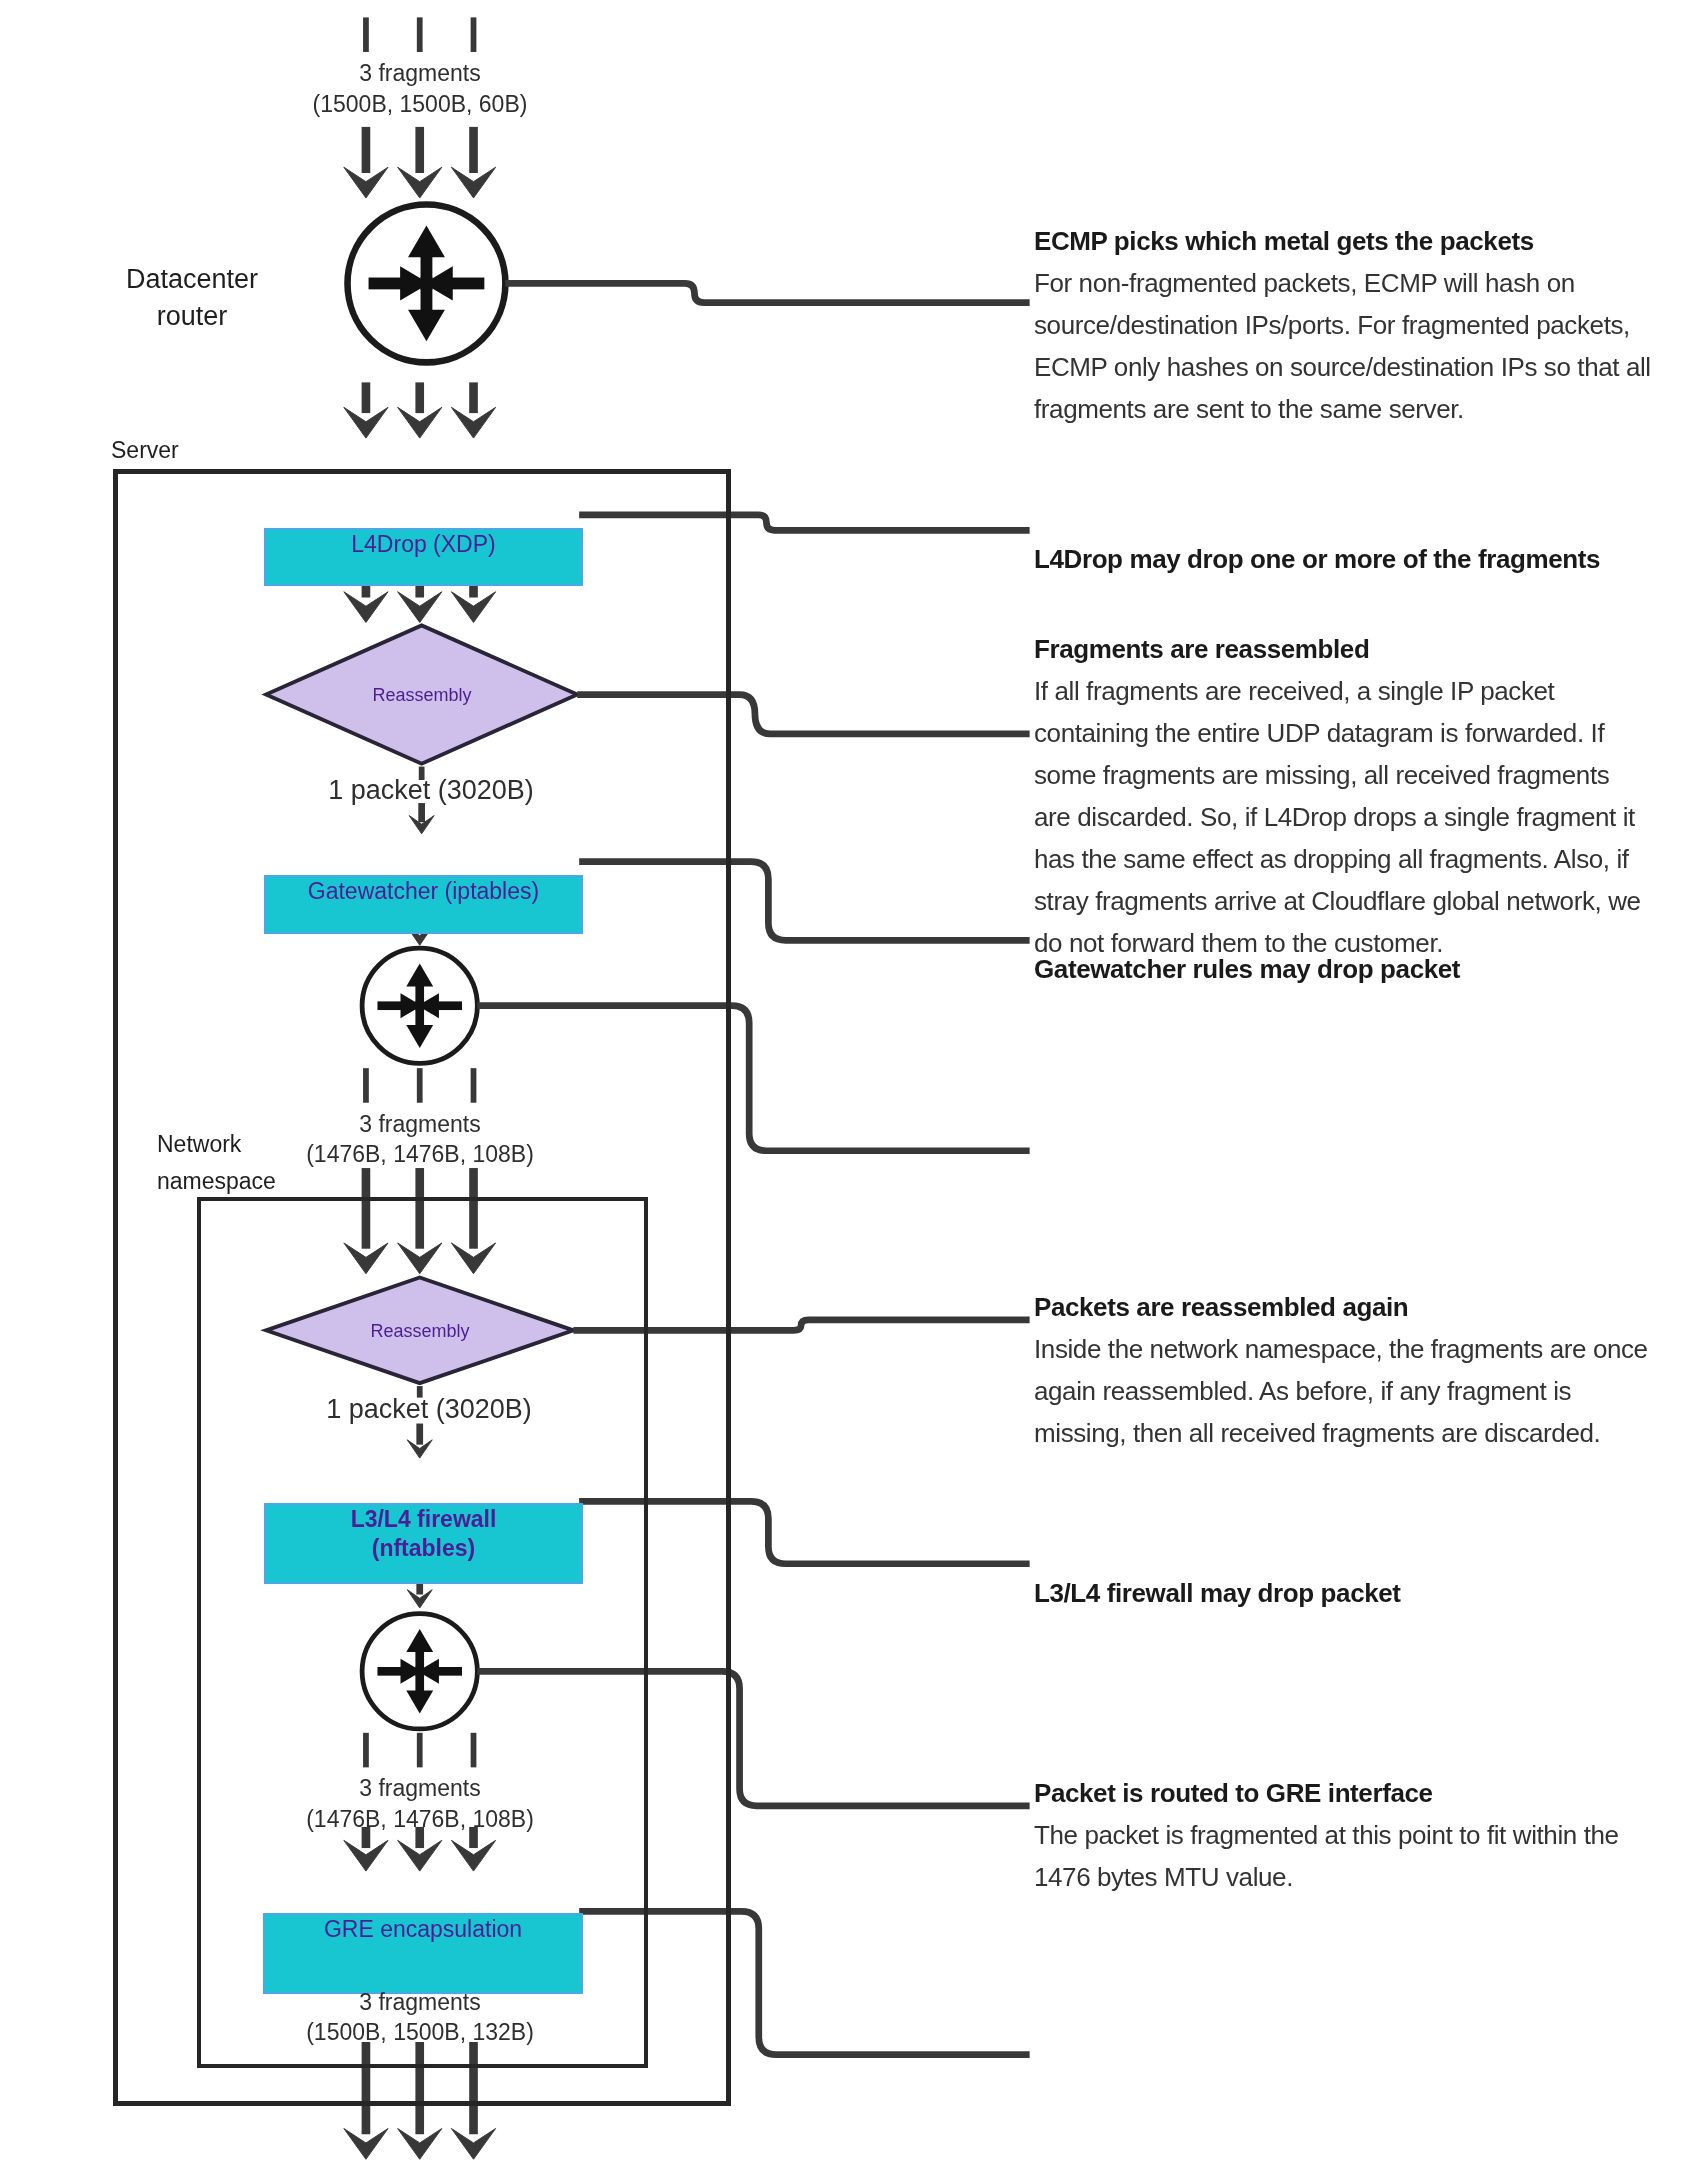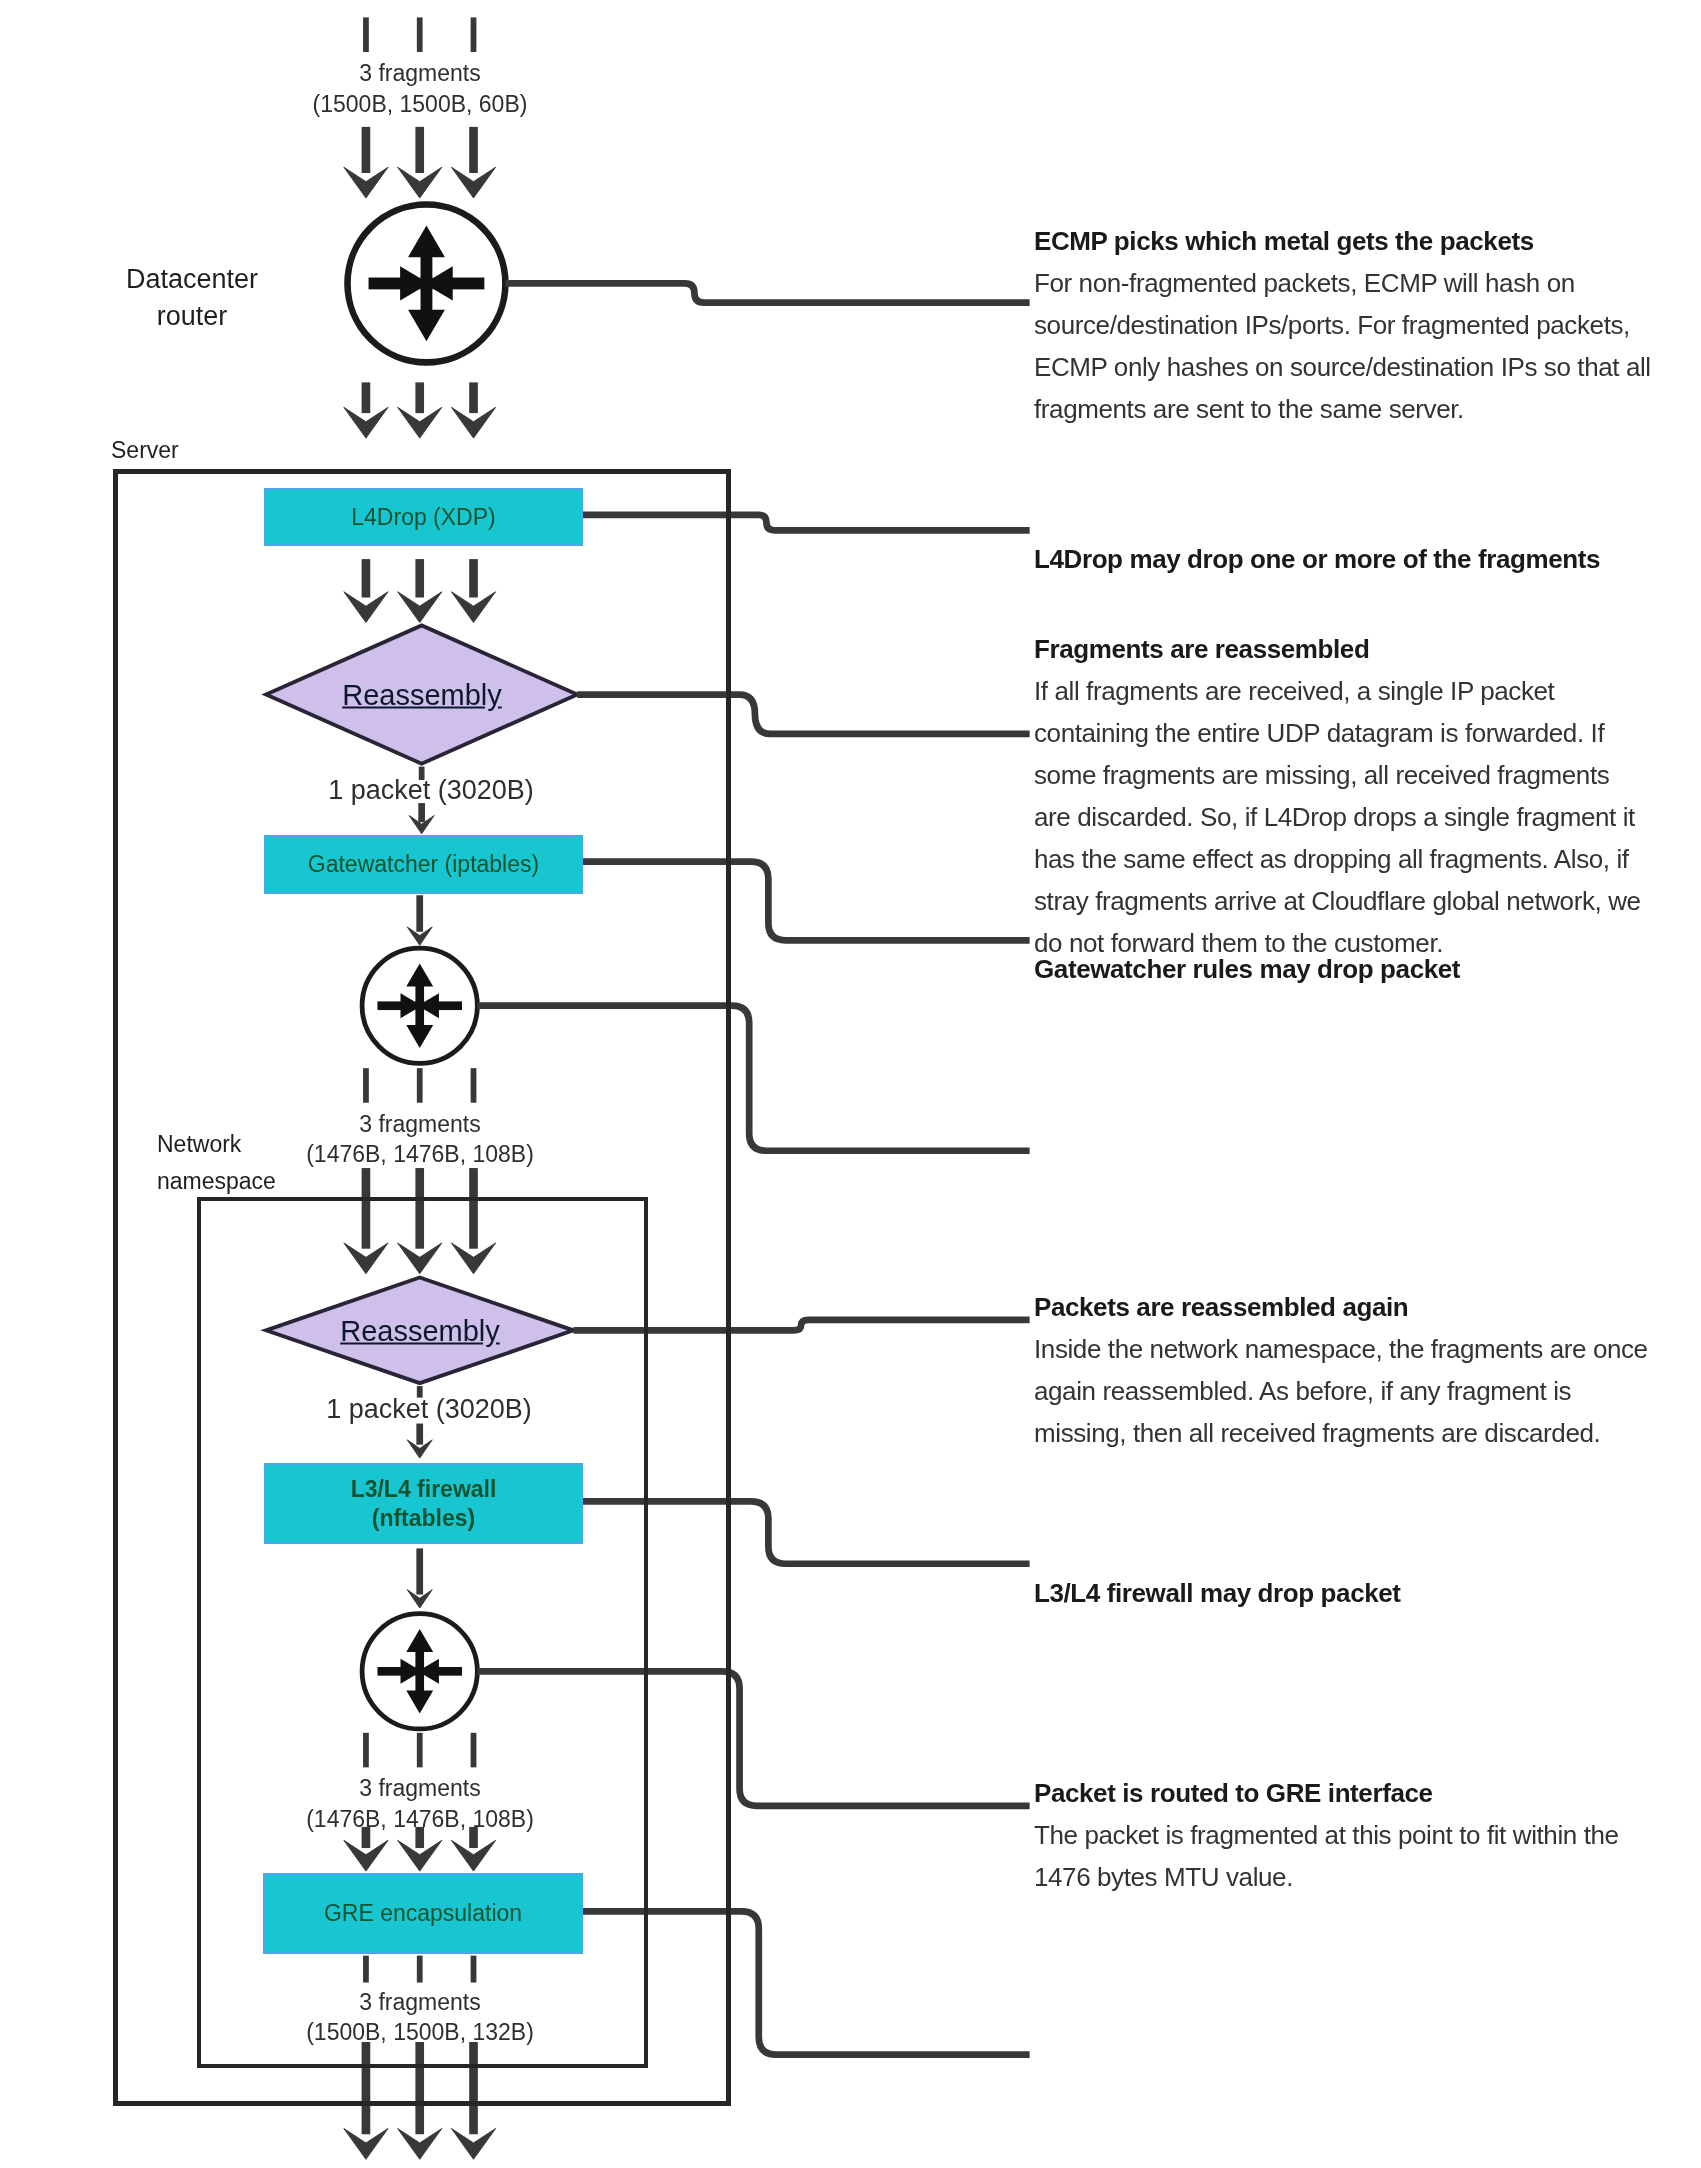--- a/index.html
+++ b/index.html
@@ -11,25 +11,25 @@
   .diagram-text{
     position:absolute;color:#2e2e2e;text-align:center;
     transform:translateX(-50%);white-space:pre-line;
   }
   .small-lbl{font-size:23px;line-height:31px;}
   .mid-lbl{font-size:27px;line-height:33px;margin-left:9px;}
   .outer-box{position:absolute;border:5.8px solid #262626;background:transparent;}
   .inner-box{position:absolute;border:4.8px solid #262626;background:transparent;}
   .cyan-box{
     position:absolute;background:#18C6D1;border:2.9px solid #4AA8E8;
-    display:flex;align-items:center;justify-content:center;
-    color:#14532d;font-size:23px;line-height:29px;text-align:center;white-space:pre-line;
+    display:flex;align-items:flex-start;justify-content:center;
+    color:#4c1d95;font-size:23px;line-height:29px;text-align:center;white-space:pre-line;margin-top:40px;
   }
   .diamond-label{
-    position:absolute;color:#0f172a;font-size:29px;transform:translate(-50%,-50%);text-decoration:underline;
+    position:absolute;color:#4c1d95;font-size:18px;transform:translate(-50%,-50%);
   }
   .corner-lbl{position:absolute;color:#1f1f1f;font-size:23px;line-height:37px;white-space:pre-line;}
   .annotation{
     position:absolute;left:1034px;width:668px;color:#333333;
     font-size:26px;line-height:42px;letter-spacing:-0.4px;
   }
   .annotation .hd{font-weight:bold;color:#1a1a1a;margin-top:29px;}
   .annotation .bd{white-space:pre-line;}
 </style>
 </head>

